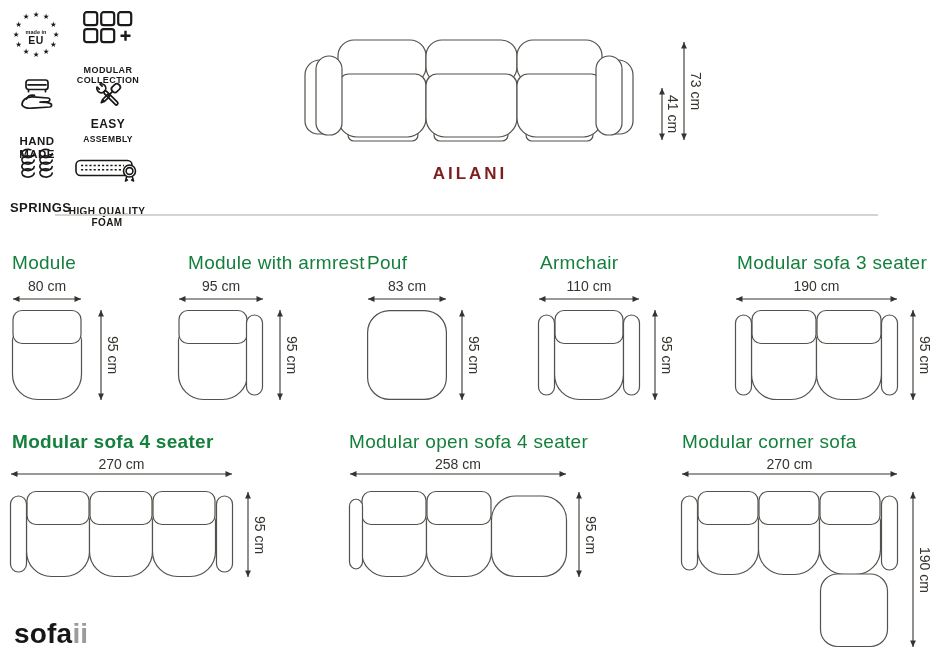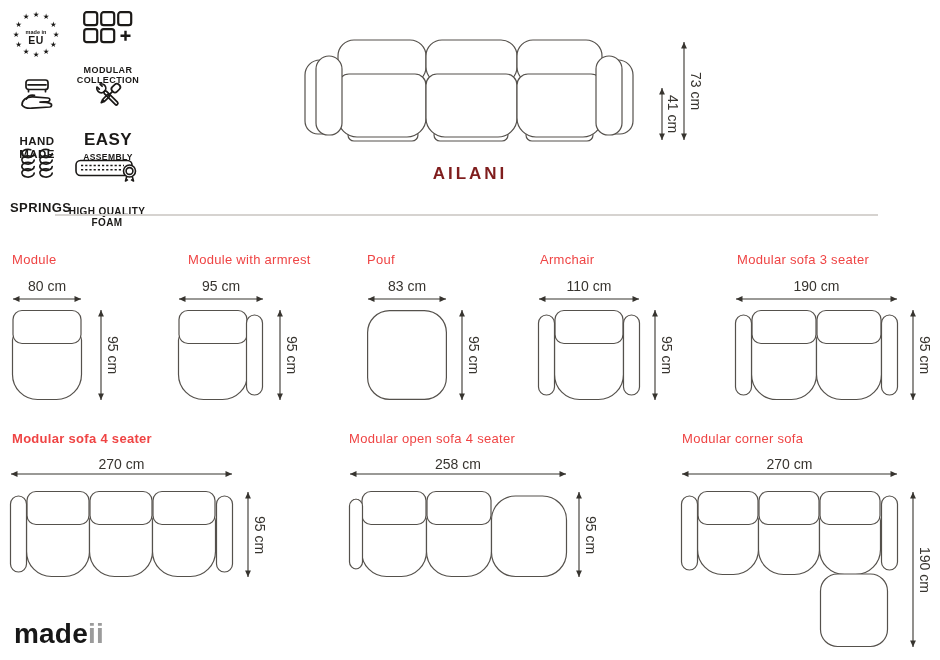--- a/index.html
+++ b/index.html
@@ -1,21 +1,21 @@
 <!DOCTYPE html>
 <html><head>
 <meta charset="utf-8">
 <style>
   html,body{margin:0;padding:0;background:#fff;}
   #page{position:relative;width:940px;height:660px;background:#ffffff;overflow:hidden;
         font-family:"Liberation Sans","DejaVu Sans",sans-serif;}
   .abs{position:absolute;}
   .badge{position:absolute;text-align:center;color:#1b1917;}
   .badge-label{font-weight:700;white-space:pre-line;letter-spacing:.4px;line-height:1.12;margin-top:17px;}
-  .item-label{position:absolute;font-size:13px;color:#ef4444;letter-spacing:.3px;white-space:nowrap;}
+  .item-label{position:absolute;font-size:19px;color:#15803d;letter-spacing:.3px;white-space:nowrap;}
   .dim-text{position:absolute;font-size:14px;color:#37342f;white-space:nowrap;transform:translateX(-50%);}
   .dim-text-v{position:absolute;font-size:14px;color:#37342f;white-space:nowrap;
               writing-mode:vertical-rl;transform:translateY(-50%);}
   #title{position:absolute;left:470px;top:164px;transform:translateX(-50%);
          font-size:17px;font-weight:700;letter-spacing:3px;color:#7f1d1d;}
   #divider{position:absolute;left:55px;top:214px;width:823px;height:1.5px;background:#d6d3d0;}
   #logo{position:absolute;left:14px;top:618px;font-size:28px;font-weight:700;color:#171717;letter-spacing:.2px;}
   #logo .accent{color:#9b9b9b;}
   svg.drawing{position:absolute;overflow:visible;}
   #arrows{position:absolute;left:0;top:0;pointer-events:none;}
@@ -67,21 +67,21 @@
         <rect x="14.7" y="0.6" width="4.6" height="4.6" fill="#ffffff" stroke="none"></rect>
         <path d="M14.9 5.6 V2.6 M19.1 5.6 V2.6"></path>
         <rect x="15.4" y="11" width="3.2" height="19" rx="1.6"></rect>
       </g>
       <g transform="rotate(45 17 17)">
         <rect x="13.6" y="1.5" width="6.8" height="9.5" rx="3"></rect>
         <path d="M17 11 V16.5"></path>
         <rect x="15.6" y="16.5" width="2.8" height="8" rx="1"></rect>
         <path d="M15.8 24.5 L17 27.5 L18.2 24.5"></path>
       </g>
-        </svg><div class="badge-label" style="font-size:17px;margin-top:14px">EASY</div>
+        </svg><div class="badge-label" style="font-size:12px;margin-top:2px">EASY</div>
                     <div class="badge-label" style="font-size:8.5px;margin-top:4px">ASSEMBLY</div></div>
       <div class="badge" style="left: 10px; top: 148px; width: 54px;"><svg width="36" height="32" viewBox="0 0 36 32" fill="none" stroke="#1b1917" stroke-width="1.7" stroke-linecap="round">
           <path d="M15.2 5.5 a6.2 4.1 0 1 1 -3.4 -3.7"></path>
           <path d="M15.2 12 a6.2 4.1 0 1 1 -3.4 -3.7"></path>
           <path d="M15.2 18.5 a6.2 4.1 0 1 1 -3.4 -3.7"></path>
           <path d="M15.2 25 a6.2 4.1 0 1 1 -3.4 -3.7"></path>
           <path d="M33.2 5.5 a6.2 4.1 0 1 1 -3.4 -3.7"></path>
           <path d="M33.2 12 a6.2 4.1 0 1 1 -3.4 -3.7"></path>
           <path d="M33.2 18.5 a6.2 4.1 0 1 1 -3.4 -3.7"></path>
           <path d="M33.2 25 a6.2 4.1 0 1 1 -3.4 -3.7"></path>
@@ -291,14 +291,14 @@
         <polygon points="682,474 688.5,476.9 688.5,471.1" fill="#37342f"></polygon>
         <polygon points="897,474 890.5,471.1 890.5,476.9" fill="#37342f"></polygon>
       </g>
       <g>
         <line x1="913" y1="492" x2="913" y2="647" stroke="#37342f" stroke-width="1.1"></line>
         <polygon points="913,492 910.1,498.5 915.9,498.5" fill="#37342f"></polygon>
         <polygon points="913,647 915.9,640.5 910.1,640.5" fill="#37342f"></polygon>
       </g>
     </svg>
 
-  <div id="logo"><span>made</span><span class="accent">ii</span></div>
+  <div id="logo"><span>sofa</span><span class="accent">ii</span></div>
 </div>
 
 </body></html>

